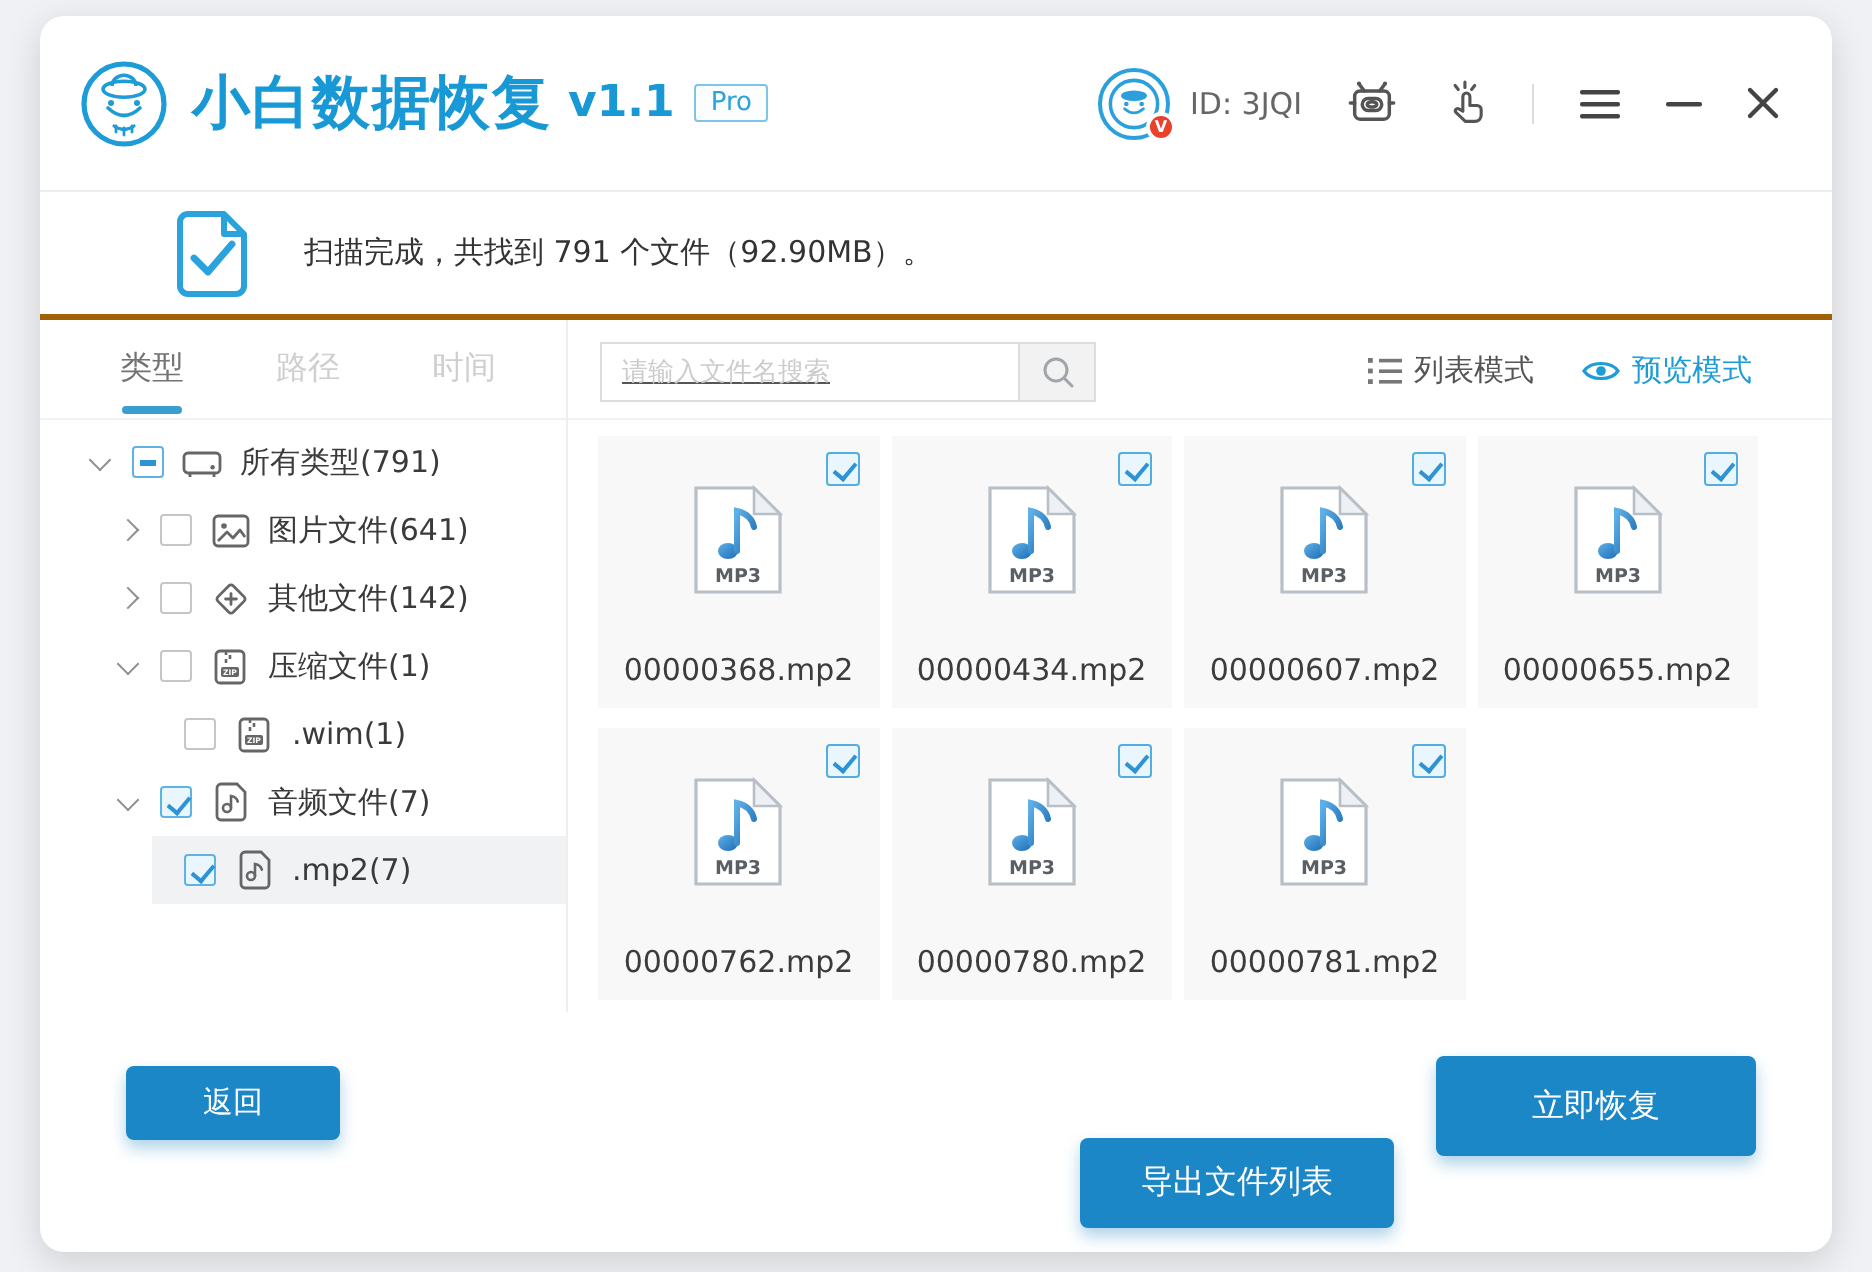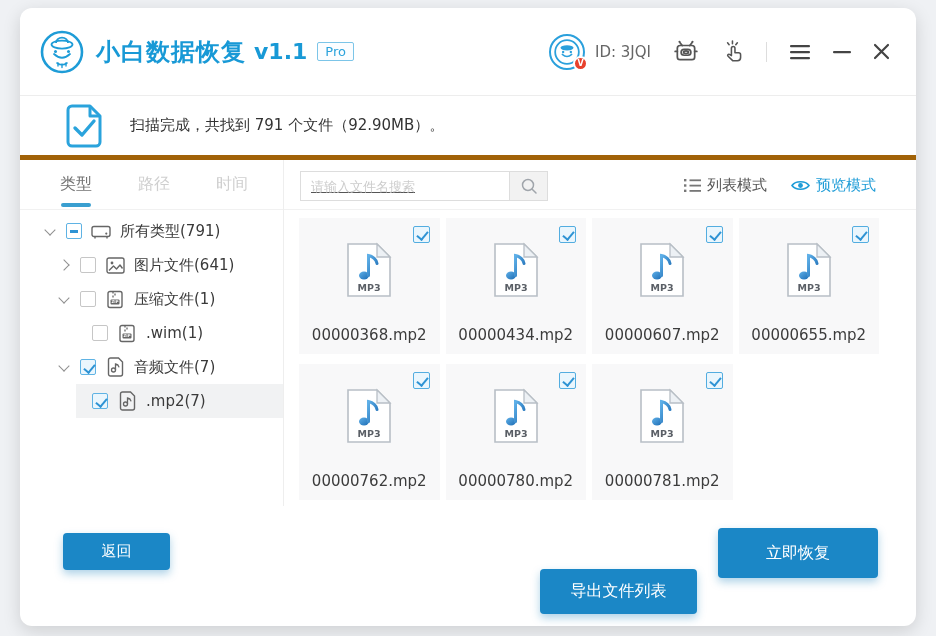--- a/index.html
+++ b/index.html
@@ -6,37 +6,37 @@
   html,body { width:936px; height:636px; }
   body { font-family:"DejaVu Sans","Liberation Sans",sans-serif; background:#eff1f4; position:relative; overflow:hidden; }
 
   .window { position:absolute; left:20px; top:8px; width:896px; height:618px;
     background:#fff; border-radius:12px; box-shadow:0 5px 18px rgba(0,0,0,.14); overflow:hidden; }
 
   
   .hdr { position:absolute; top:0; left:0; right:0; height:88px; border-bottom:1px solid #ededed;
     display:flex; align-items:center; padding:0 26px 0 20px; }
   .logo { width:44px; height:44px; flex:0 0 44px; }
-  .title { margin-left:12px; font-size:24px; font-weight:bold; color:#1899d6; letter-spacing:1px; }
+  .title { margin-left:12px; font-size:29px; font-weight:bold; color:#1899d6; letter-spacing:1px; }
   .version { margin-left:8px; font-size:22px; font-weight:bold; color:#1899d6; }
   .pro-badge { margin-left:10px; font-size:13px; color:#2ba3dc; border:1px solid #7cc5e8;
     padding:1px 7px; border-radius:2px; background:#fbfdff; }
   .hdr-spacer { flex:1; }
   .avatar { width:36px; height:36px; border:2px solid #2ba0dc; border-radius:50%; position:relative;
     display:flex; align-items:center; justify-content:center; background:#fff; }
   .avatar .badge { position:absolute; right:-5px; bottom:-3px; width:15px; height:15px; background:#e8412c;
     border:2px solid #fff; border-radius:50%; color:#fff; font-size:8px; font-weight:bold;
     display:flex; align-items:center; justify-content:center; }
   .uid { margin-left:10px; font-size:15px; color:#666; }
   .hicon { margin-left:22px; cursor:pointer; display:flex; align-items:center; }
   .vdiv { width:1px; height:20px; background:#ddd; margin-left:20px; }
 
   
-  .status { position:absolute; top:88px; left:0; right:0; height:64px; border-bottom:5px solid #a16207;
-    display:flex; align-items:center; padding-left:44px; }
+  .status { position:absolute; top:88px; left:0; right:0; height:64px; border-bottom:3px solid #a16207;
+    display:flex; align-items:center; padding-left:66px; }
   .status-msg { margin-left:26px; font-size:15px; color:#333; }
 
   
   .toolbar { position:absolute; top:152px; left:0; right:0; height:50px; border-bottom:1px solid #f1f1f1; }
   .tabs { position:absolute; left:40px; top:0; height:50px; display:flex; gap:46px; }
   .tab { font-size:16px; color:#cfcfcf; line-height:48px; position:relative; cursor:pointer; }
   .tab.active { color:#737373; }
   .tab.active::after { content:""; position:absolute; left:1px; bottom:3px; width:30px; height:4px;
     border-radius:2px; background:#3a9fd0; }
   .searchbox { position:absolute; left:280px; top:11px; width:248px; height:30px; display:flex;
@@ -238,20 +238,33 @@
       <svg class="i-image" width="19" height="17" viewBox="0 0 19 17">
         <rect x="1" y="1" width="17" height="15" rx="2" fill="none" stroke="#666" stroke-width="1.4"></rect>
         <circle cx="6" cy="6" r="1.4" fill="#666"></circle>
         <path d="M3 13.5 l4.5-4.5 3 3 3.5-4 2.5 3.5" fill="none" stroke="#666" stroke-width="1.4" stroke-linejoin="round"></path>
       </svg>
 
     </span>
     <span class="tlabel">图片文件(641)</span>
   </div>
 
+  <div class="tree-row lvl-1 chev-right chk-unchecked tri-other">
+    <span class="chev"></span>
+    <span class="chk"></span>
+    <span class="ticon">
+
+      <svg class="i-other" width="19" height="19" viewBox="0 0 19 19">
+        <rect x="4.1" y="4.1" width="10.8" height="10.8" rx="1.5" fill="none" stroke="#666" stroke-width="1.4" transform="rotate(45 9.5 9.5)"></rect>
+        <path d="M9.5 6.8 v5.4 M6.8 9.5 h5.4" stroke="#666" stroke-width="1.4" stroke-linecap="round"></path>
+      </svg>
+
+    </span>
+    <span class="tlabel">其他文件(142)</span>
+  </div>
 
   <div class="tree-row lvl-1 chev-down chk-unchecked tri-zip">
     <span class="chev"></span>
     <span class="chk"></span>
     <span class="ticon">
 
       <svg class="i-zip" width="18" height="19" viewBox="0 0 18 19">
         <rect x="2" y="1.5" width="14" height="16" rx="2" fill="none" stroke="#666" stroke-width="1.4"></rect>
         <path d="M7 1.5 v2 M9 3.5 v2 M7 5.5 v2" stroke="#666" stroke-width="1.3"></path>
         <rect x="4.5" y="9.5" width="9" height="5" rx="1" fill="#666"></rect>

